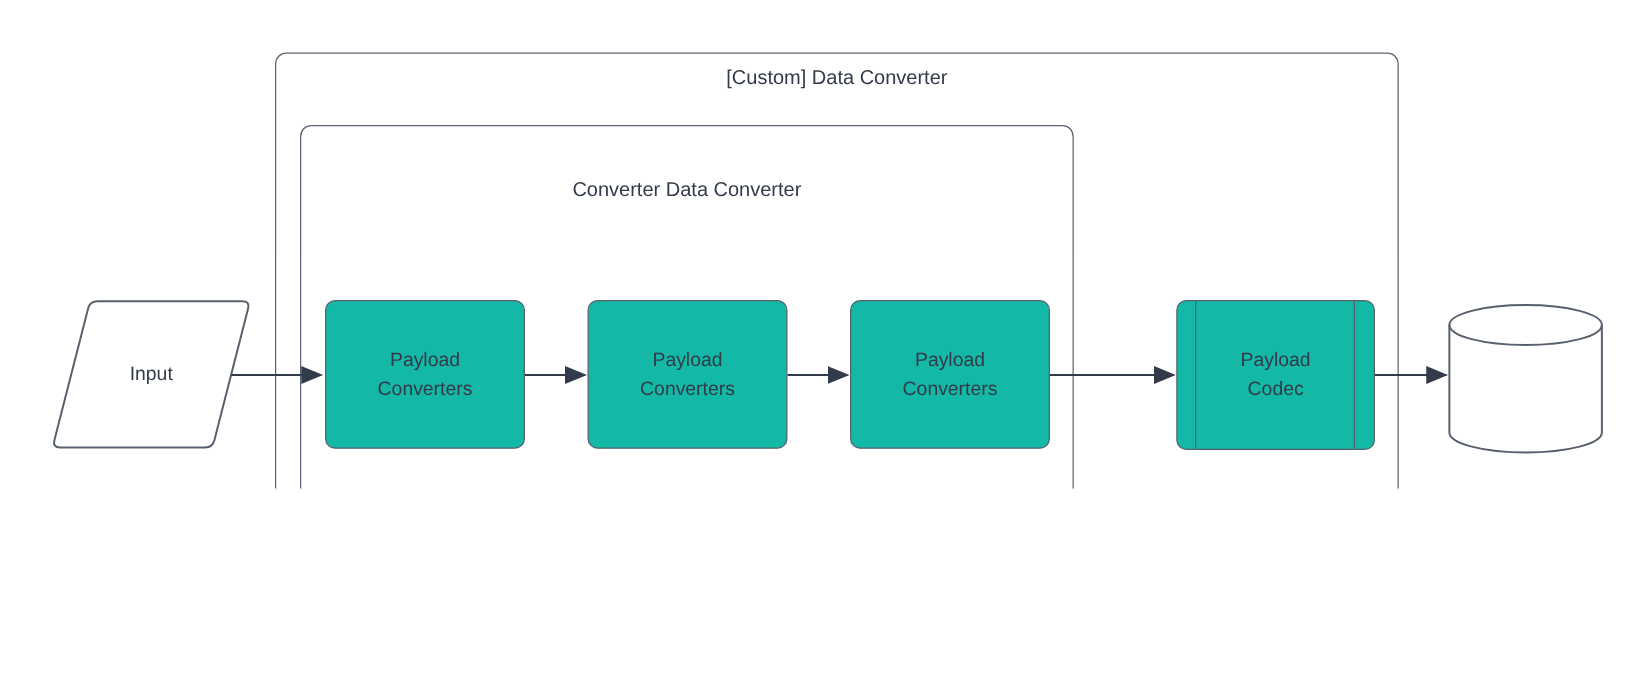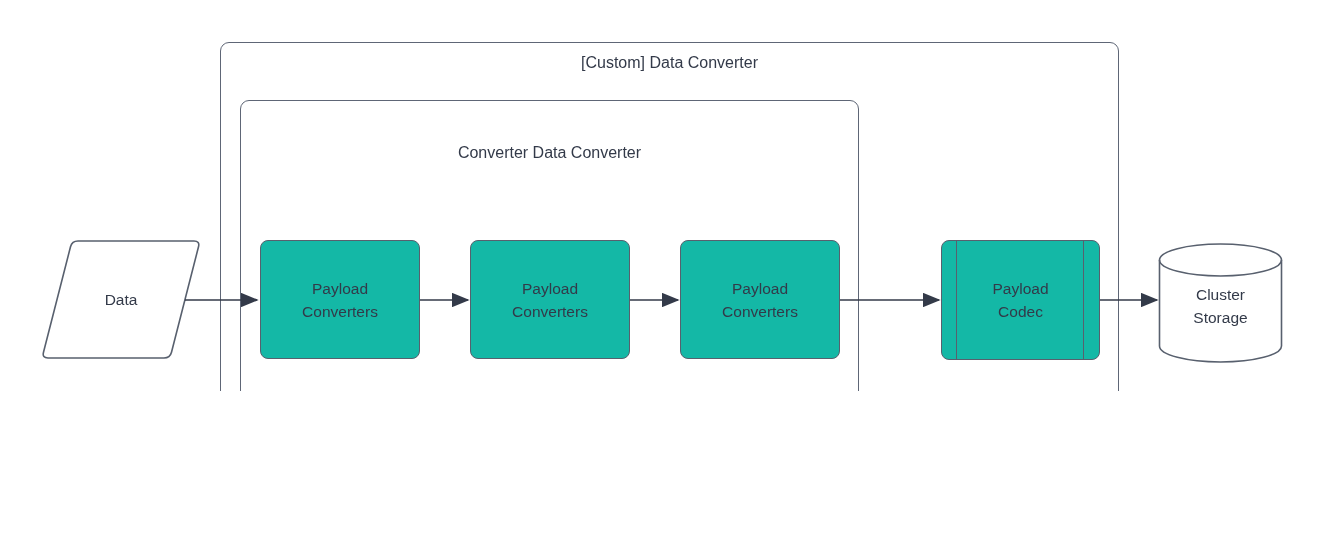--- a/index.html
+++ b/index.html
@@ -130,19 +130,16 @@
     <div class="node-label">Payload Converters</div>
   </div>
 
   <div class="node codec">
     <div class="codec-bar left"></div>
     <div class="codec-bar right"></div>
     <div class="node-label">Payload Codec</div>
   </div>
 
   <div class="shape-label input-label">
-    <div class="node-label">Data</div>
-  </div>
-  <div class="shape-label storage-label">
-    <div class="node-label">Cluster Storage</div>
+    <div class="node-label">Input</div>
   </div>
 
 </div>
 
 </body></html>

